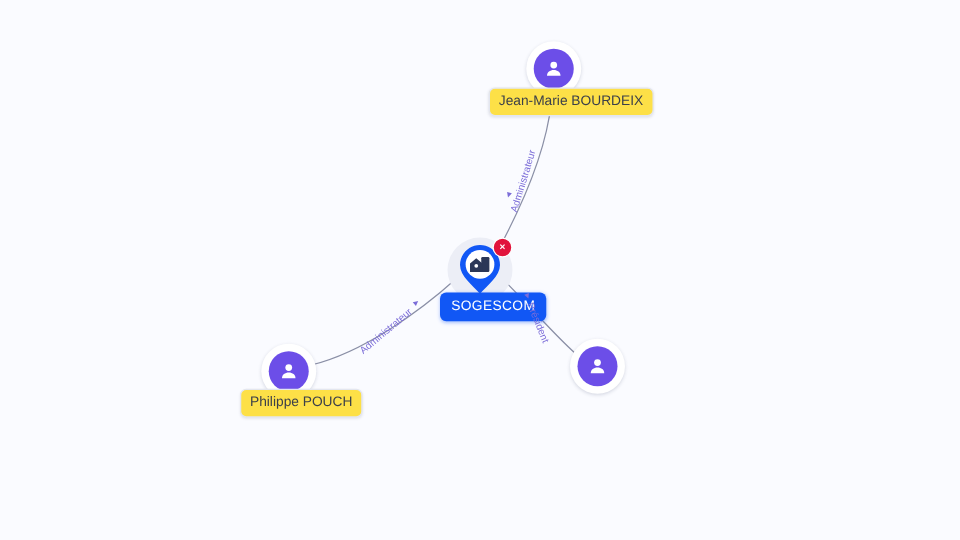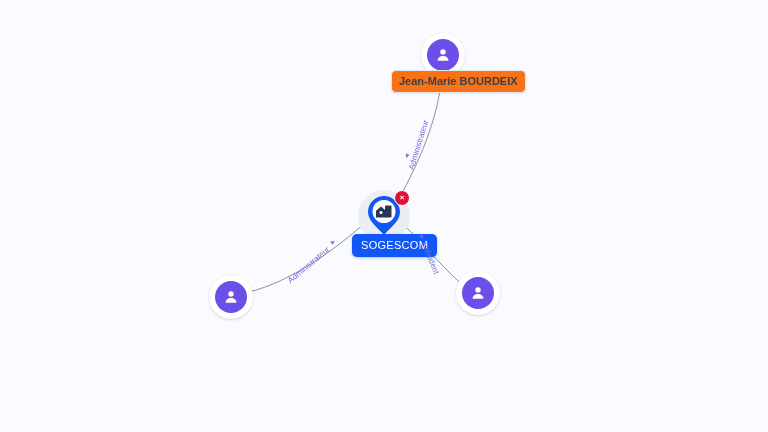--- a/index.html
+++ b/index.html
@@ -50,29 +50,28 @@
     background: #6c4ee8;
     display: flex;
     align-items: center;
     justify-content: center;
   }
   .person-avatar svg { display: block; }
 
   .node-label {
     position: absolute;
     white-space: nowrap;
-    background: #f97316;
+    background: #fde047;
     color: #3b3f4a;
     font-size: 11px;
     line-height: 14px;
     padding: 3px 7px 4px 7px;
     border-radius: 5px;
     border: 1px solid #e3e6ef;
     box-shadow: 0 1px 2px rgba(40,50,90,0.10);
-    font-weight: bold;
   }
 
   
   .company-node {
     position: absolute;
     width: 56px;
     height: 60px;
   }
   .company-glow {
     position: absolute;
@@ -163,20 +162,21 @@
 
   <div class="person-node" style="left:209px; top:275px;">
     <div class="person-halo"></div>
     <div class="person-avatar">
       <svg width="18" height="18" viewBox="0 0 24 24" fill="#ffffff">
         <circle cx="12" cy="8" r="3.6"></circle>
         <path d="M4.8 19.5c0-3.9 3.2-6.2 7.2-6.2s7.2 2.3 7.2 6.2z"></path>
       </svg>
     </div>
   </div>
+  <div class="node-label" style="left:192px; top:311px;">Philippe POUCH</div>
 
   <div class="person-node" style="left:456px; top:271px;">
     <div class="person-halo"></div>
     <div class="person-avatar">
       <svg width="18" height="18" viewBox="0 0 24 24" fill="#ffffff">
         <circle cx="12" cy="8" r="3.6"></circle>
         <path d="M4.8 19.5c0-3.9 3.2-6.2 7.2-6.2s7.2 2.3 7.2 6.2z"></path>
       </svg>
     </div>
   </div>

